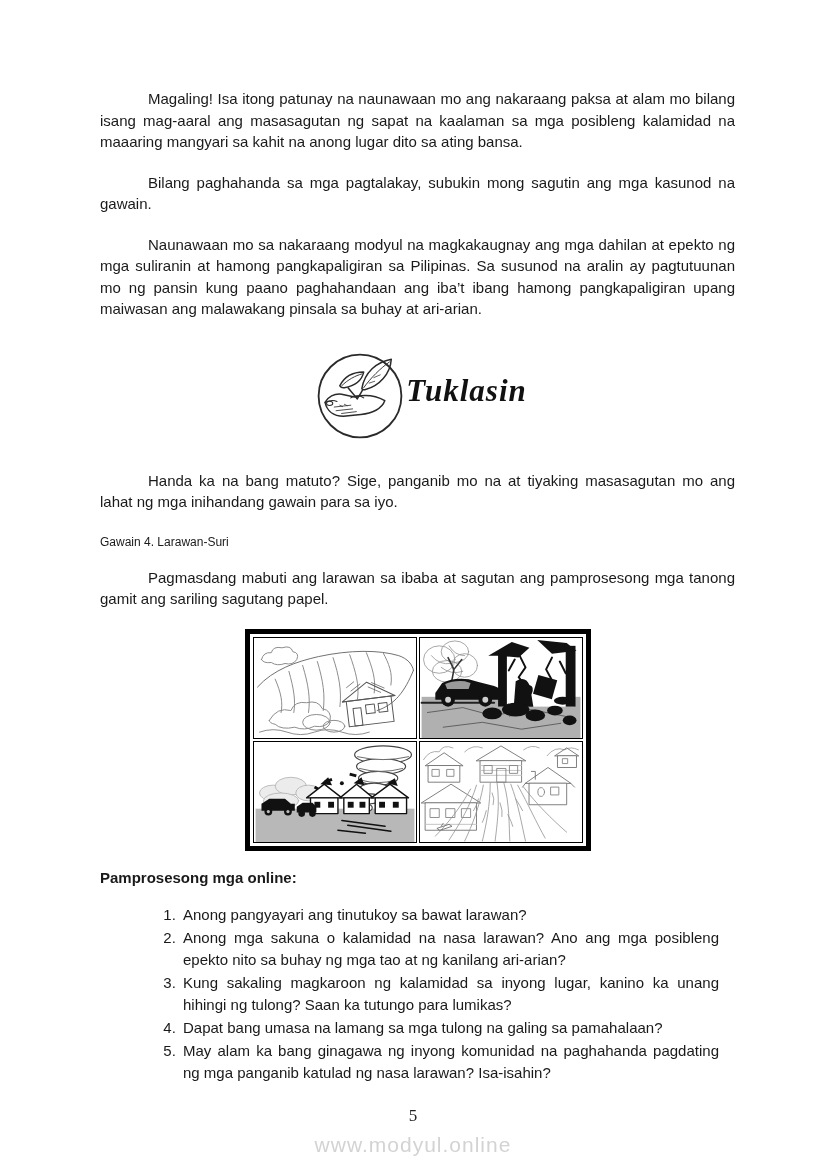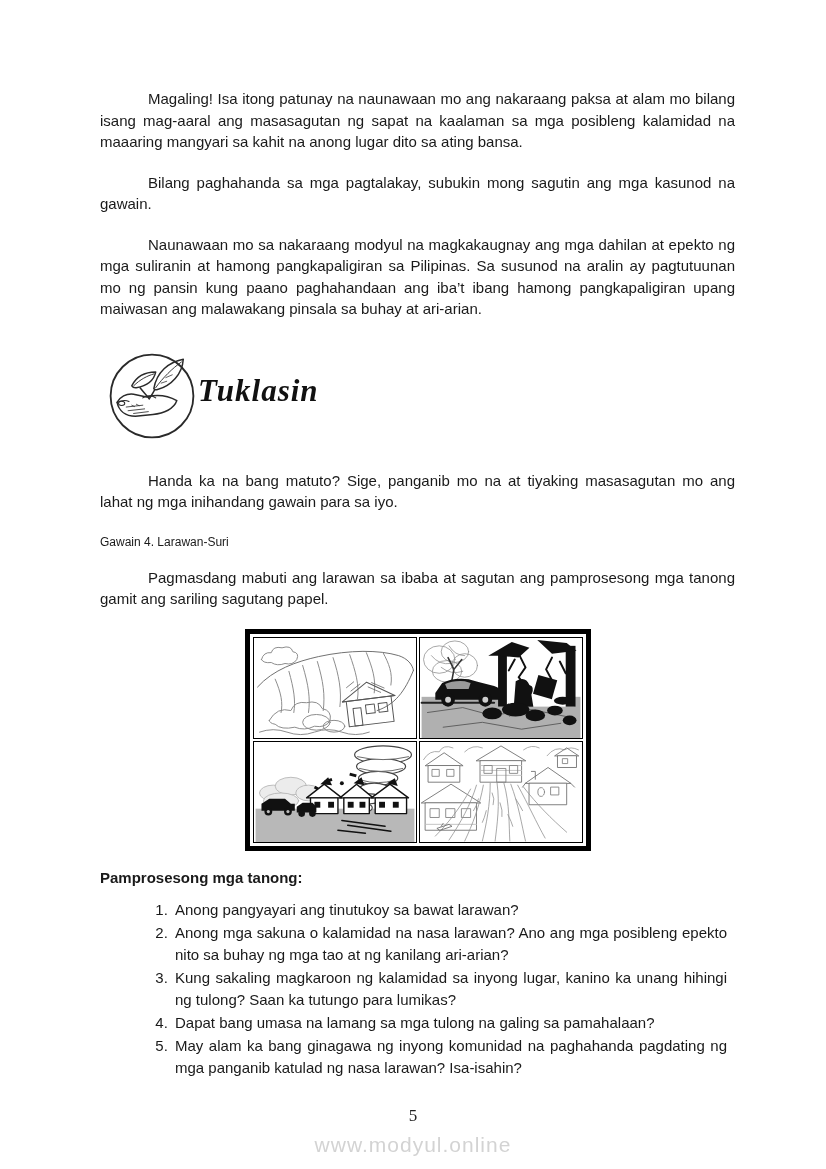--- a/index.html
+++ b/index.html
@@ -18,20 +18,21 @@
     margin: 0 0 19px 0;
     line-height: 21.5px;
     text-align: justify;
     text-indent: 48px;
   }
   .section-header {
     display: flex;
     align-items: center;
     margin: 30px 0 28px 6px;
     height: 92px;
+    justify-content: center;
   }
   .logo-wrap svg { width: 92px; height: 92px; display: block; }
   .section-title {
     font-family: "Liberation Serif", "DejaVu Serif", serif;
     font-style: italic;
     font-weight: bold;
     font-size: 31px;
     letter-spacing: 1px;
     color: #111;
     padding-bottom: 10px;
@@ -60,21 +61,21 @@
     grid-template-columns: 1fr 1fr;
     gap: 2px;
   }
   .panel {
     border: 1px solid #000;
     background: #fff;
     line-height: 0;
   }
   .panel svg { width: 100%; height: 100px; display: block; }
   ol.questions {
-    margin: 8px;
+    margin: 16px;
     padding: 0 0 0 64px;
     line-height: 22px;
   }
   ol.questions li {
     margin: 0 0 1px 0;
     padding-left: 3px;
     text-align: justify;
   }
   .footer {
     position: absolute;
@@ -328,21 +329,21 @@
               <path d="M72,52 q3,6 1,12 M80,62 q3,8 2,14 M66,70 q-2,8 -4,12 M88,74 q4,8 5,12 M58,58 q-2,8 -5,12 M96,58 q5,8 7,12"></path>
             </g>
 
             <path d="M16,88 l12,-4 l3,2 l-12,4 z M20,86 l2,-3" stroke="#6f6f6f"></path>
           </svg>
         </div>
 
       </div>
     </div>
 
-    <h3 class="questions-heading">Pamprosesong mga tanong:</h3>
+    <h3 class="questions-heading">Pamprosesong mga online:</h3>
 
     <ol class="questions">
       <li>Anong pangyayari ang tinutukoy sa bawat larawan?</li>
       <li>Anong mga sakuna o kalamidad na nasa larawan? Ano ang mga posibleng epekto nito sa buhay ng mga tao at ng kanilang ari-arian?</li>
       <li>Kung sakaling magkaroon ng kalamidad sa inyong lugar, kanino ka unang hihingi ng tulong? Saan ka tutungo para lumikas?</li>
       <li>Dapat bang umasa na lamang sa mga tulong na galing sa pamahalaan?</li>
       <li>May alam ka bang ginagawa ng inyong komunidad na paghahanda pagdating ng mga panganib katulad ng nasa larawan? Isa-isahin?</li>
     </ol>
 
   </div>

